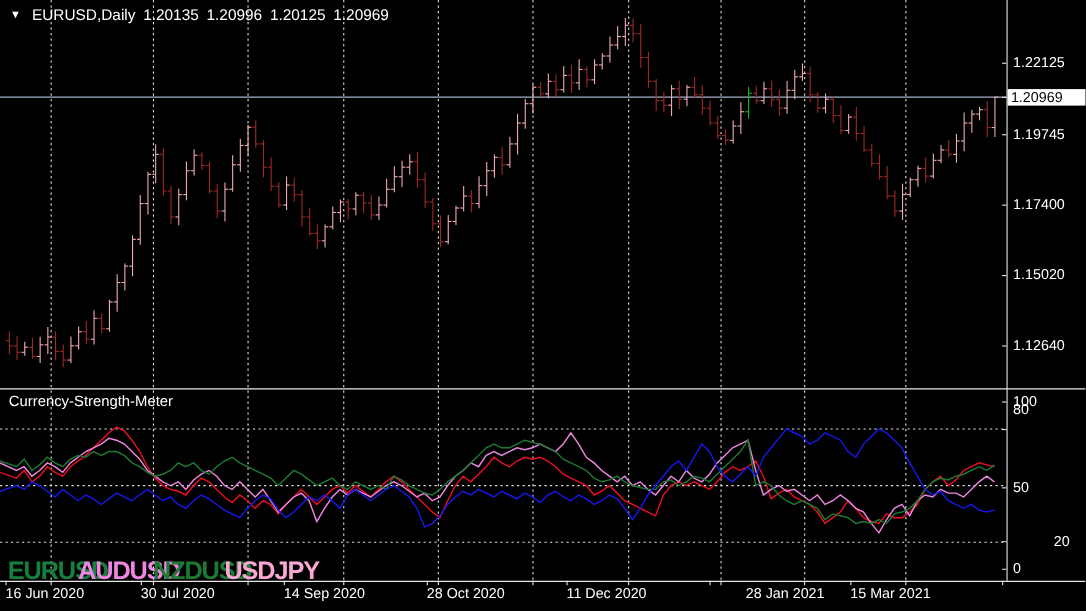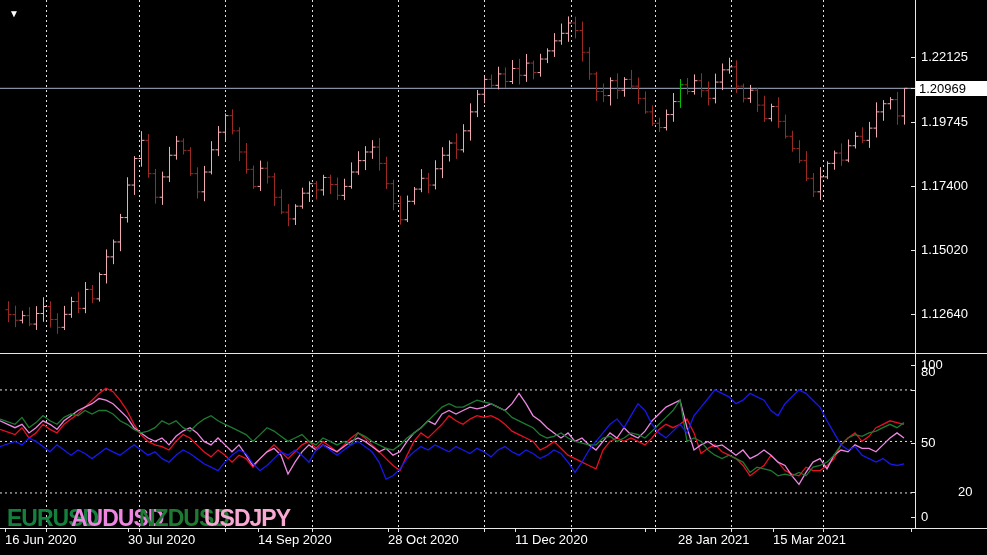--- a/index.html
+++ b/index.html
@@ -460,22 +460,24 @@
       <line x1="645.5" y1="528" x2="645.5" y2="532" stroke="#e8e8e8" stroke-width="1"></line>
       <line x1="655.5" y1="528" x2="655.5" y2="532" stroke="#e8e8e8" stroke-width="1"></line>
       <line x1="731.5" y1="528" x2="731.5" y2="532" stroke="#e8e8e8" stroke-width="1"></line>
       <line x1="773.5" y1="528" x2="773.5" y2="532" stroke="#e8e8e8" stroke-width="1"></line>
       <line x1="823.5" y1="528" x2="823.5" y2="532" stroke="#e8e8e8" stroke-width="1"></line>
       <line x1="911.5" y1="528" x2="911.5" y2="532" stroke="#e8e8e8" stroke-width="1"></line>
     </svg>
 
   <div class="titlebar">
     <div class="collapse-btn">▼</div>
+    <div class="title-text"><span>EURUSD,Daily</span><span>1.20135</span><span>1.20996</span><span>1.20125</span><span>1.20969</span></div>
   </div>
 
+  <div class="csm-title">Currency-Strength-Meter</div>
 
   <div class="current-price-box">1.20969</div>
 
   <div class="legend">
     <span class="legend-item" style="left: 7px; color: #15803d;">EURUSD</span>
     <span class="legend-item" style="left: 71px; color: rgb(238, 134, 226);">AUDUSD</span>
     <span class="legend-item" style="left: 139px; color: rgb(29, 122, 51);">NZDUSD</span>
     <span class="legend-item" style="left: 204px; color: #f9a8d4;">USDJPY</span>
   </div>
 

